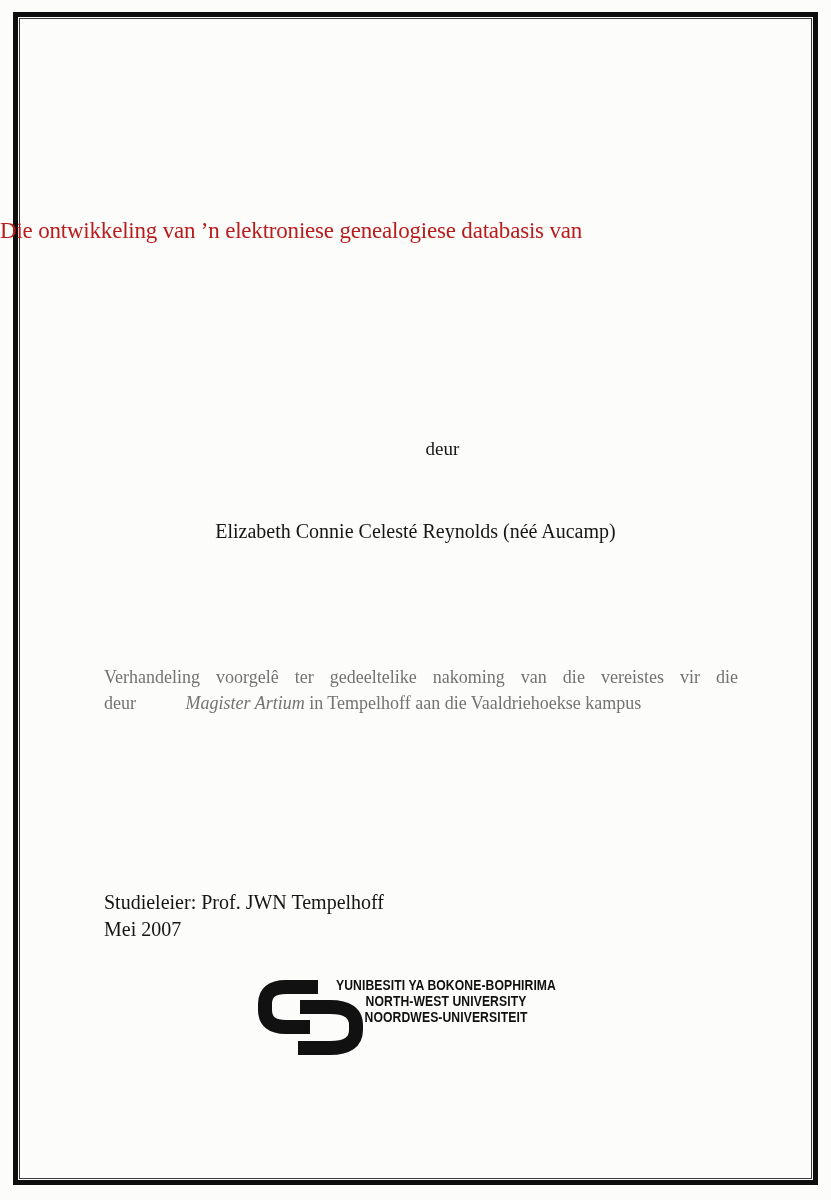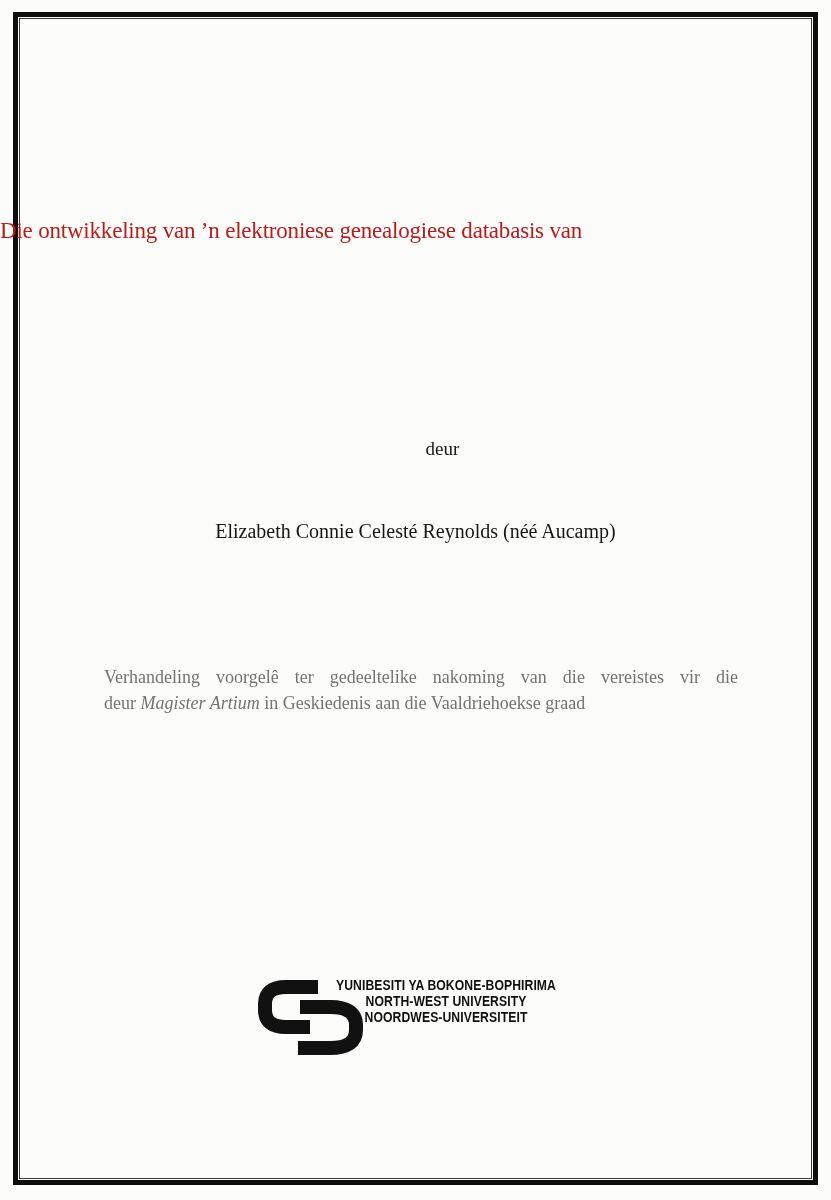--- a/index.html
+++ b/index.html
@@ -57,21 +57,21 @@
     left: 104px; top: 664px;
     width: 634px;
     font-size: 18px;
     line-height: 26px;
     color: #737373;
   }
   .statement .justified {
     text-align: justify;
     text-align-last: justify;
   }
-  .statement .italic { font-style: italic; }
+  .statement .italic { font-style: italic; margin-left: 45px; }
   .footer-block {
     position: absolute;
     left: 104px; top: 889px;
     font-size: 20px;
     line-height: 26.5px;
     color: #141414;
   }
   .logo-mark {
     position: absolute;
     left: 256px; top: 971px;
@@ -105,23 +105,27 @@
   <div class="title-block">
     <div>Die ontwikkeling van ’n elektroniese genealogiese databasis van</div>
   </div>
 
   <div class="deur">deur</div>
 
   <div class="author">Elizabeth Connie Celesté Reynolds (néé Aucamp)</div>
 
   <div class="statement">
     <div class="justified">Verhandeling voorgelê ter gedeeltelike nakoming van die vereistes vir die</div>
-    <div><span>deur </span><span class="italic">Magister Artium</span><span> in Geskiedenis aan die Vaaldriehoekse graad</span></div>
+    <div><span>deur </span><span class="italic">Magister Artium</span><span> in Tempelhoff aan die Vaaldriehoekse kampus</span></div>
   </div>
 
+  <div class="footer-block">
+    <div>Studieleier: Prof. JWN Tempelhoff</div>
+    <div>Mei 2007</div>
+  </div>
 
   <svg class="logo-mark" viewBox="0 0 108 90" xmlns="http://www.w3.org/2000/svg" aria-hidden="true">
 
     <path d="M 62 16 H 30 Q 9 16 9 33 V 39 Q 9 56 30 56 H 54" fill="none" stroke="#111111" stroke-width="14" stroke-linecap="butt"></path>
 
     <path d="M 44 36 H 74 Q 100 36 100 54 V 59 Q 100 77 74 77 H 42" fill="none" stroke="#fcfcfb" stroke-width="21" stroke-linecap="butt"></path>
 
     <path d="M 44 36 H 74 Q 100 36 100 54 V 59 Q 100 77 74 77 H 42" fill="none" stroke="#111111" stroke-width="14" stroke-linecap="butt"></path>
   </svg>
 

